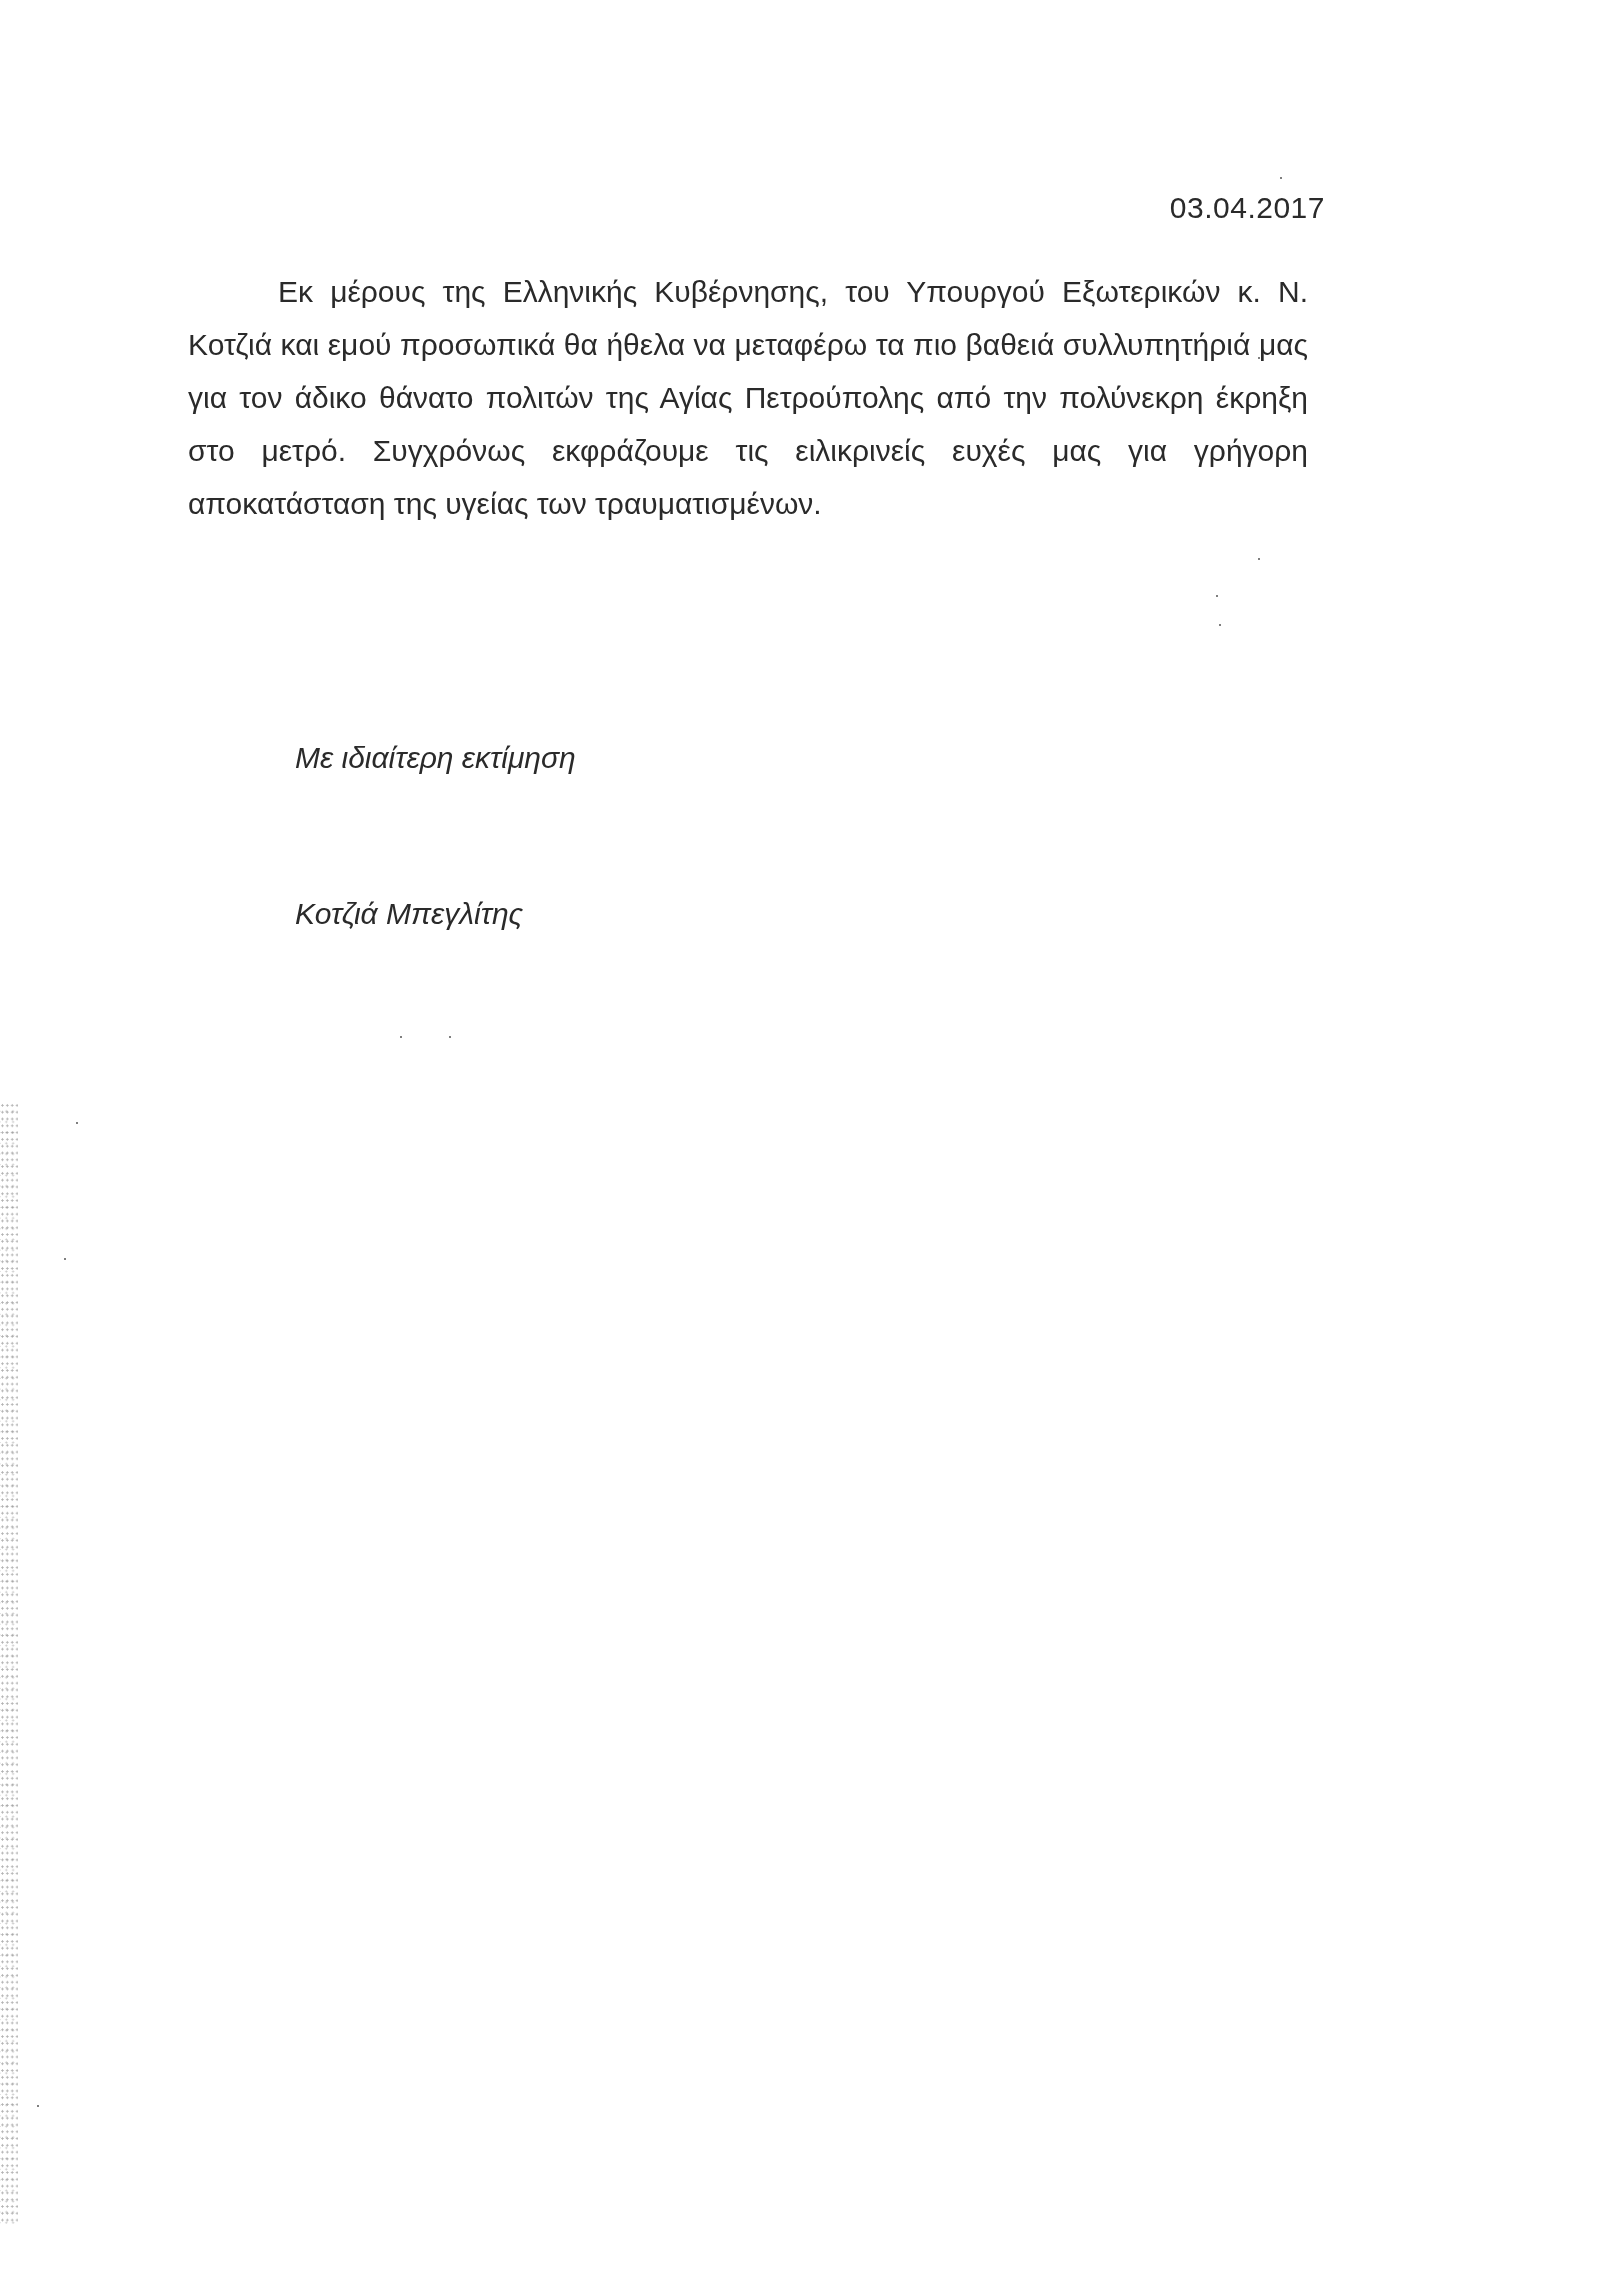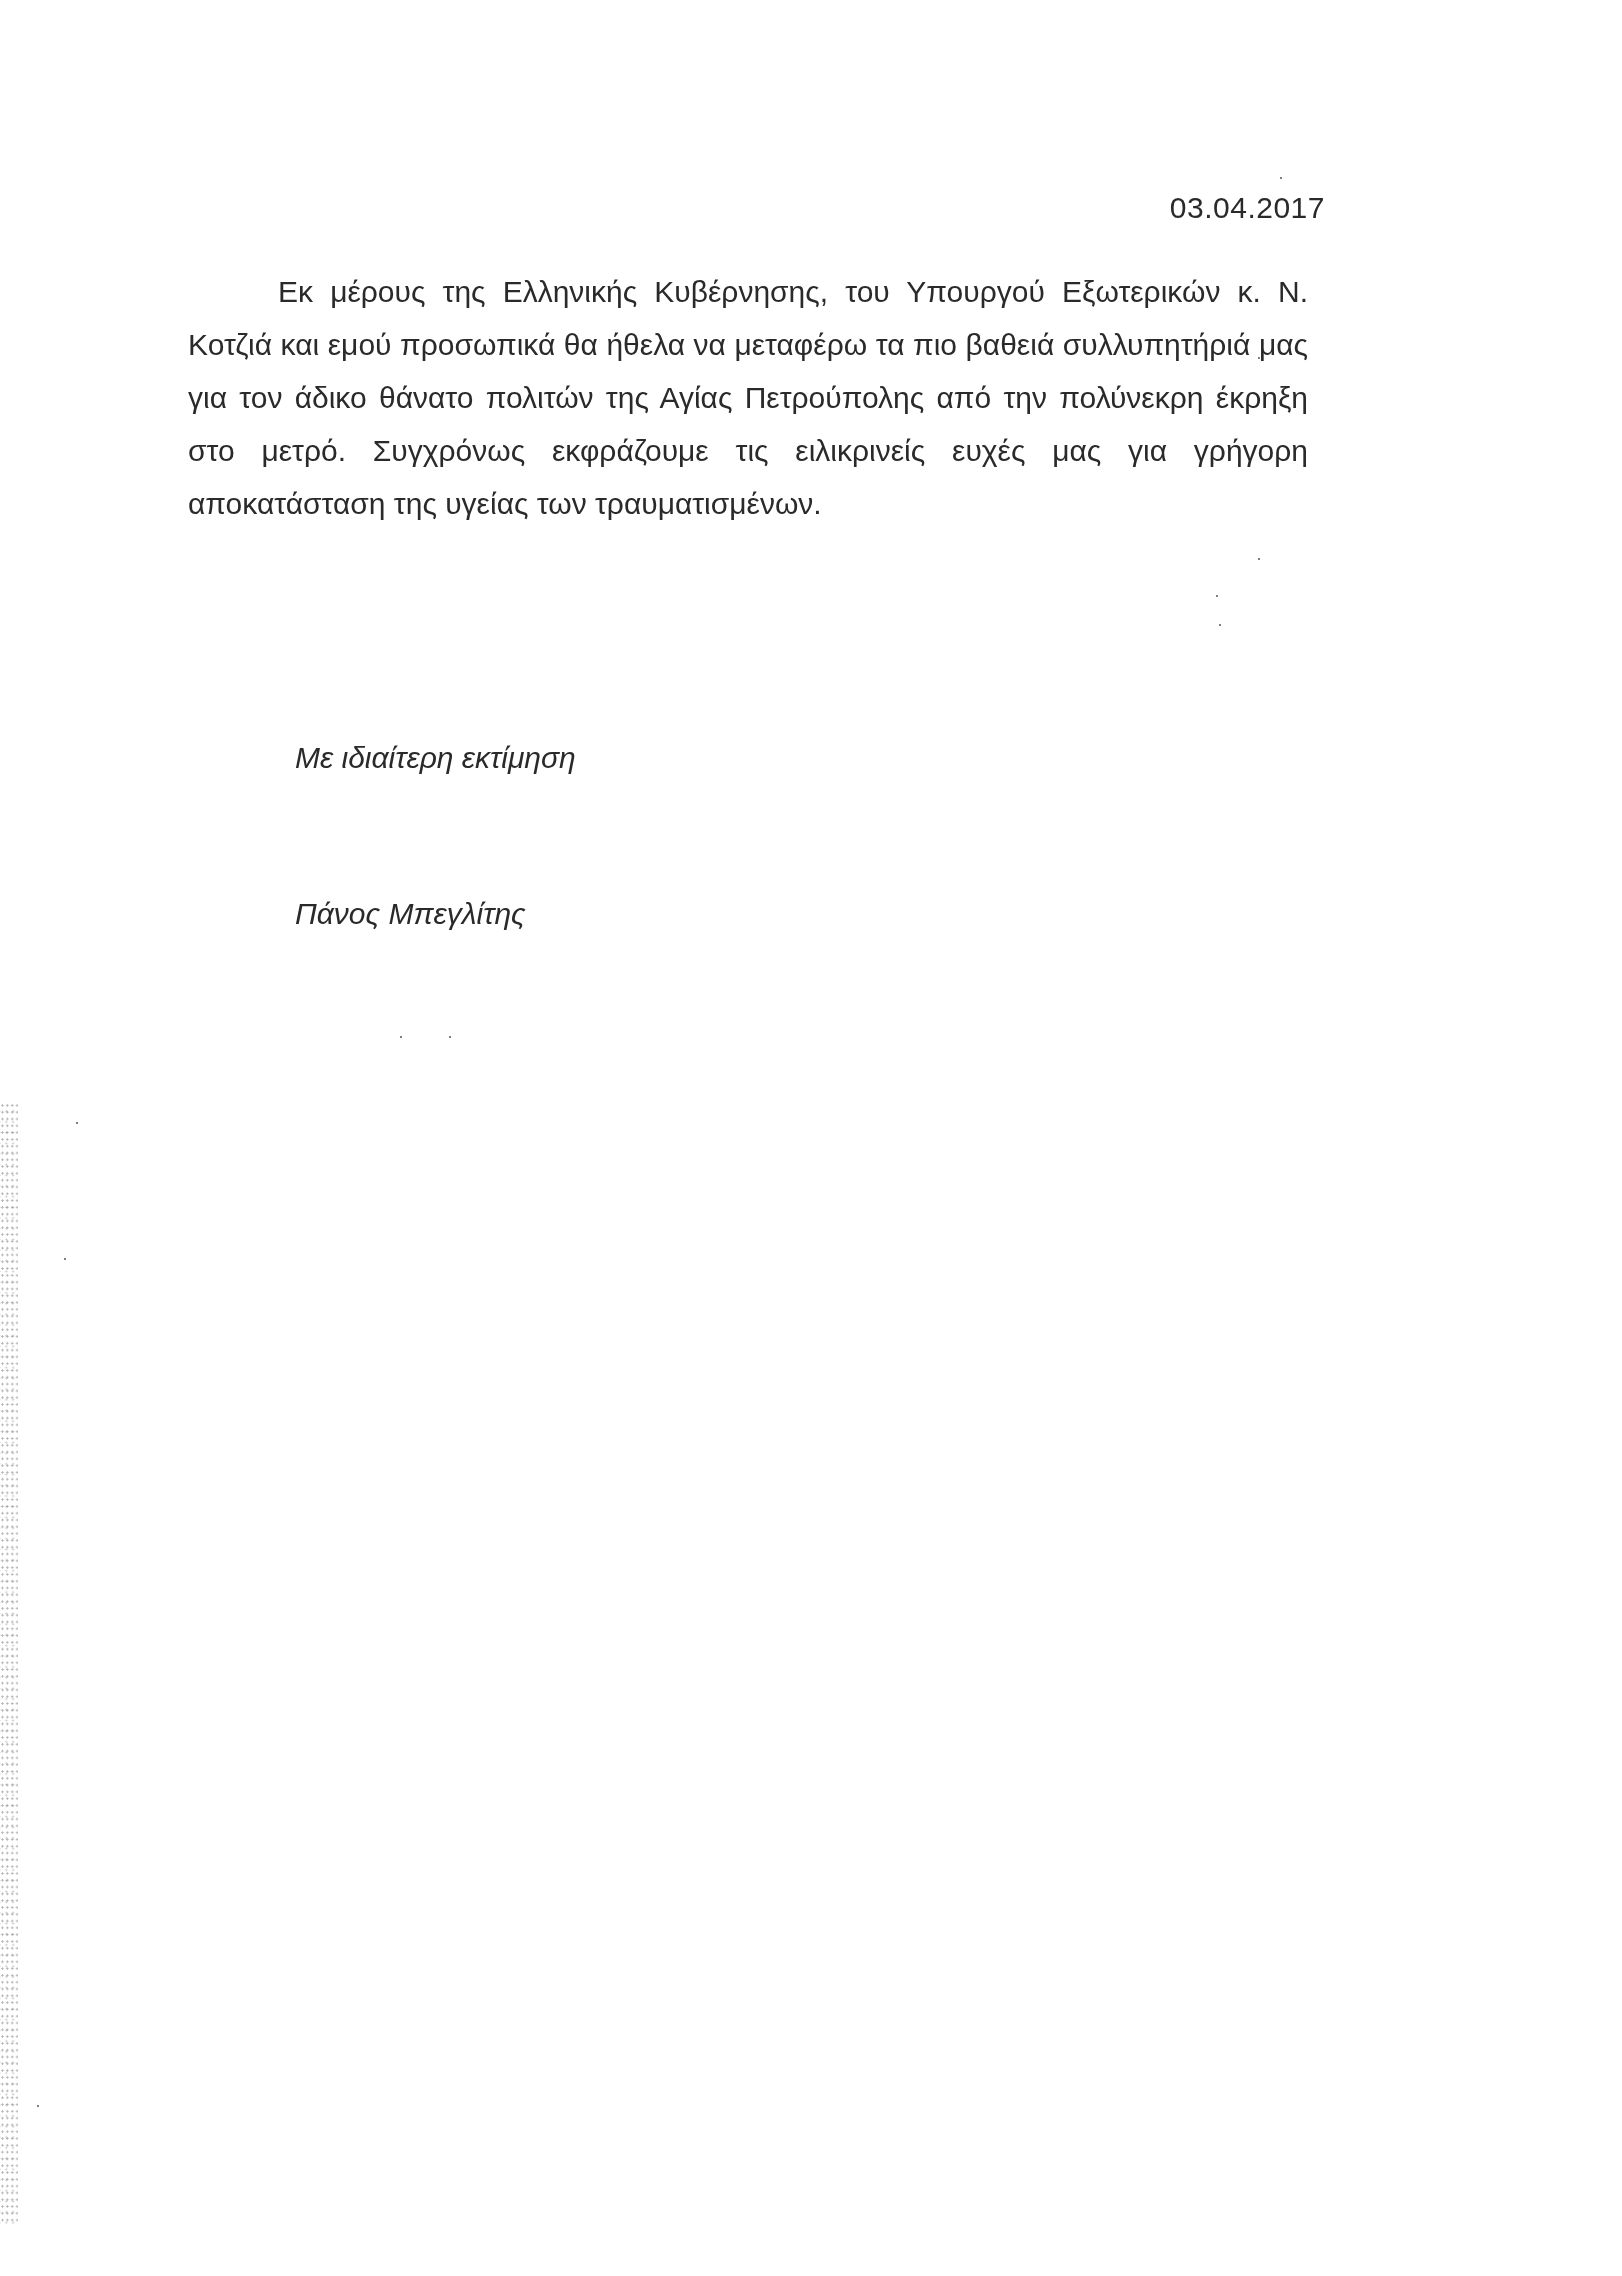--- a/index.html
+++ b/index.html
@@ -88,16 +88,16 @@
   <span class="speck" style="left:37px;top:2105px;"></span>
 
   <div class="date">03.04.2017</div>
 
   <p class="body-text p1">Εκ μέρους της Ελληνικής Κυβέρνησης, του Υπουργού Εξωτερικών κ. Ν. Κοτζιά  και εμού προσωπικά θα ήθελα να μεταφέρω τα πιο βαθειά συλλυπητήριά μας για τον άδικο θάνατο πολιτών της Αγίας Πετρούπολης από την πολύνεκρη έκρηξη στο μετρό. Συγχρόνως εκφράζουμε τις ειλικρινείς ευχές μας για γρήγορη αποκατάσταση της υγείας των τραυματισμένων.</p>
 
 
   <p class="closing closing-regards">Με ιδιαίτερη εκτίμηση</p>
 
 
-  <p class="closing closing-name">Πάνος Μπεγλίτης</p>
+  <p class="closing closing-name">Κοτζιά Μπεγλίτης</p>
 
 </div>
 
 
 </body></html>

